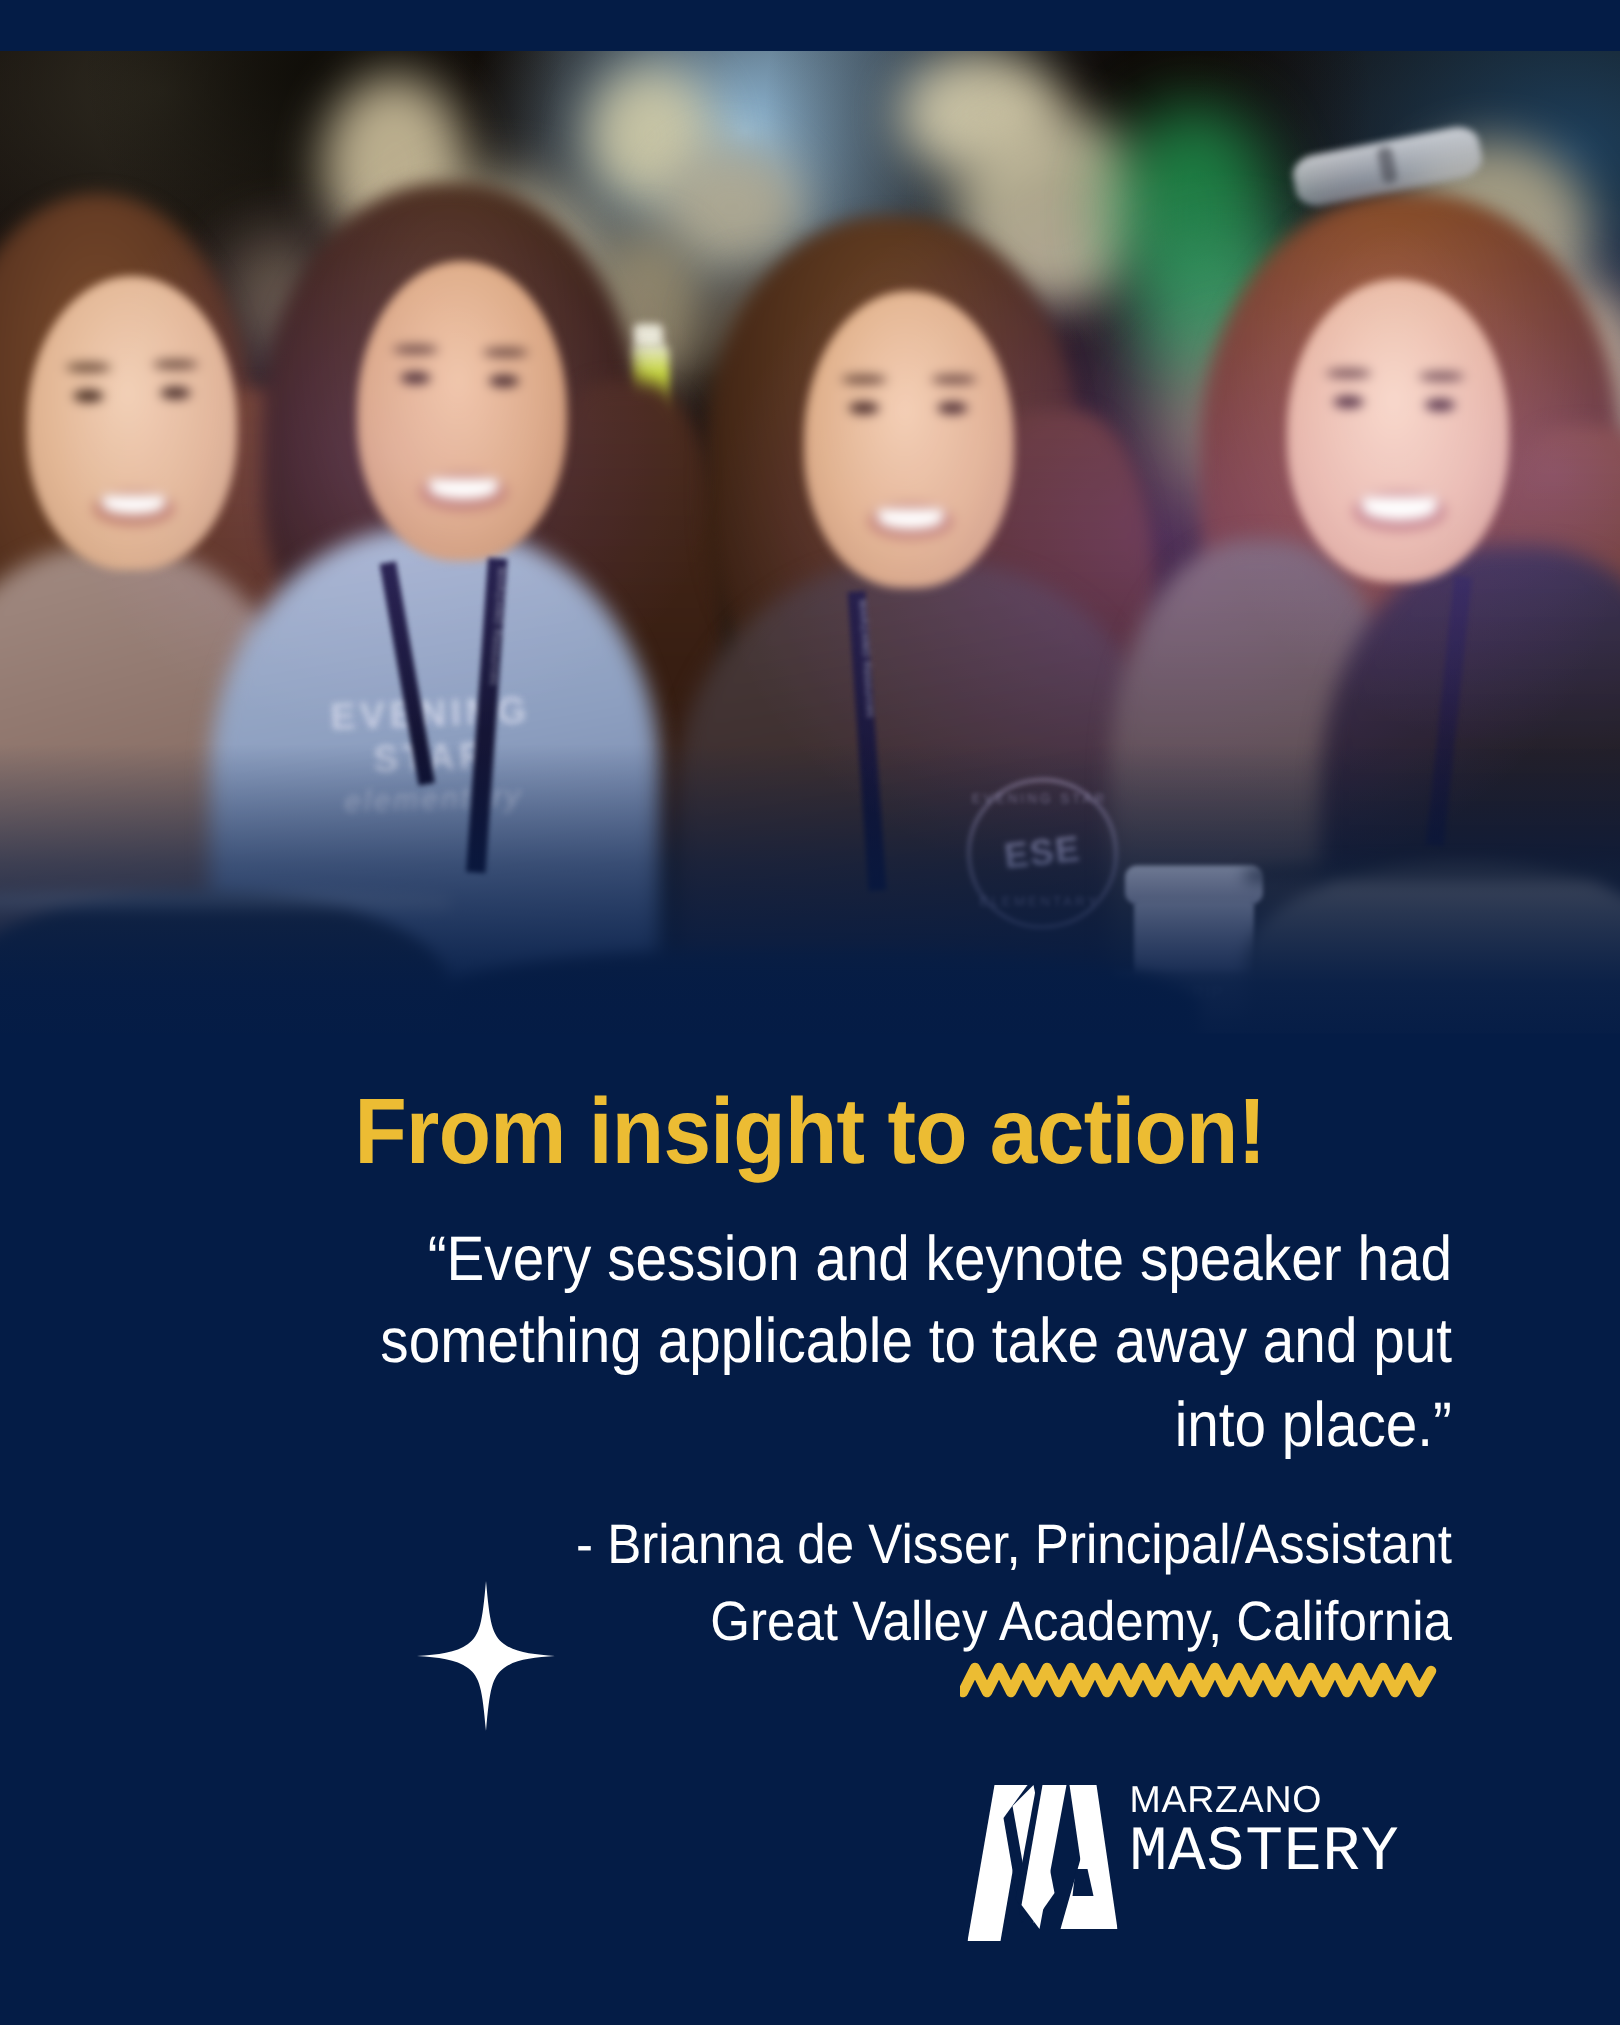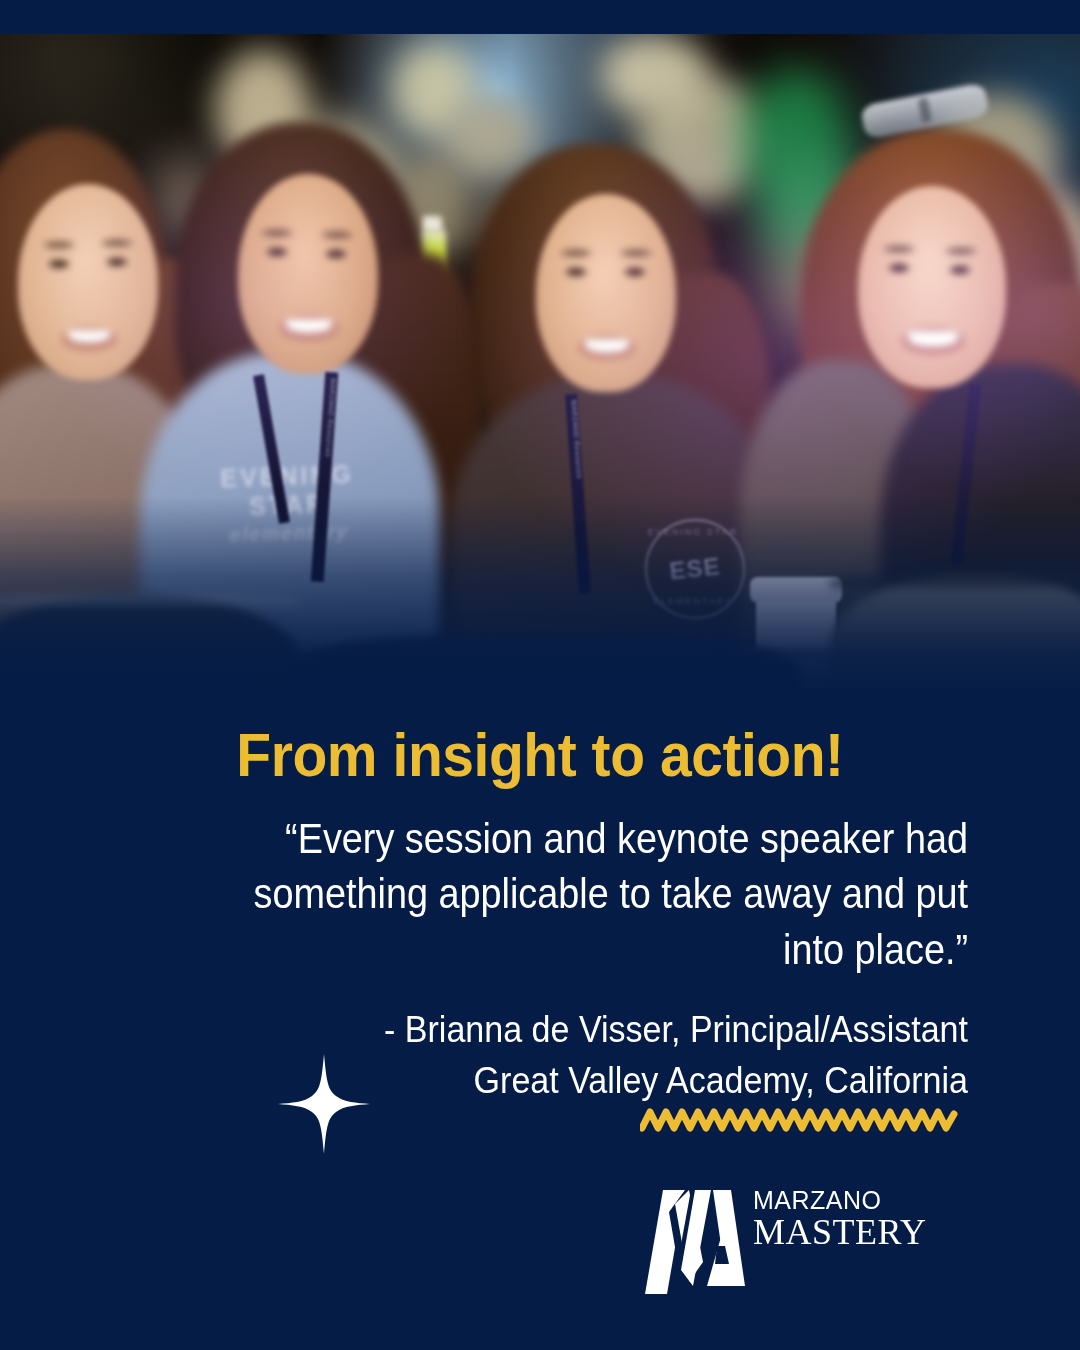--- a/index.html
+++ b/index.html
@@ -349,23 +349,23 @@
     color: #ffffff;
   }
   .logo-marzano {
     font-family: "Liberation Sans", sans-serif;
     font-weight: 400;
     font-size: 25px;
     letter-spacing: 0.5px;
     line-height: 1;
   }
   .logo-mastery {
-    font-family: Liberation Serif, serif;
+    font-family: Liberation Mono, monospace;
     font-weight: 400;
-    font-size: 36px;
+    font-size: 42px;
     letter-spacing: 0.5px;
     line-height: 1.04;
     margin-top: 1px;
   }
   .logo-approaches {
     font-family: "Liberation Serif", serif;
     font-weight: 400;
     font-size: 38px;
     letter-spacing: 0.5px;
     line-height: 1.04;

